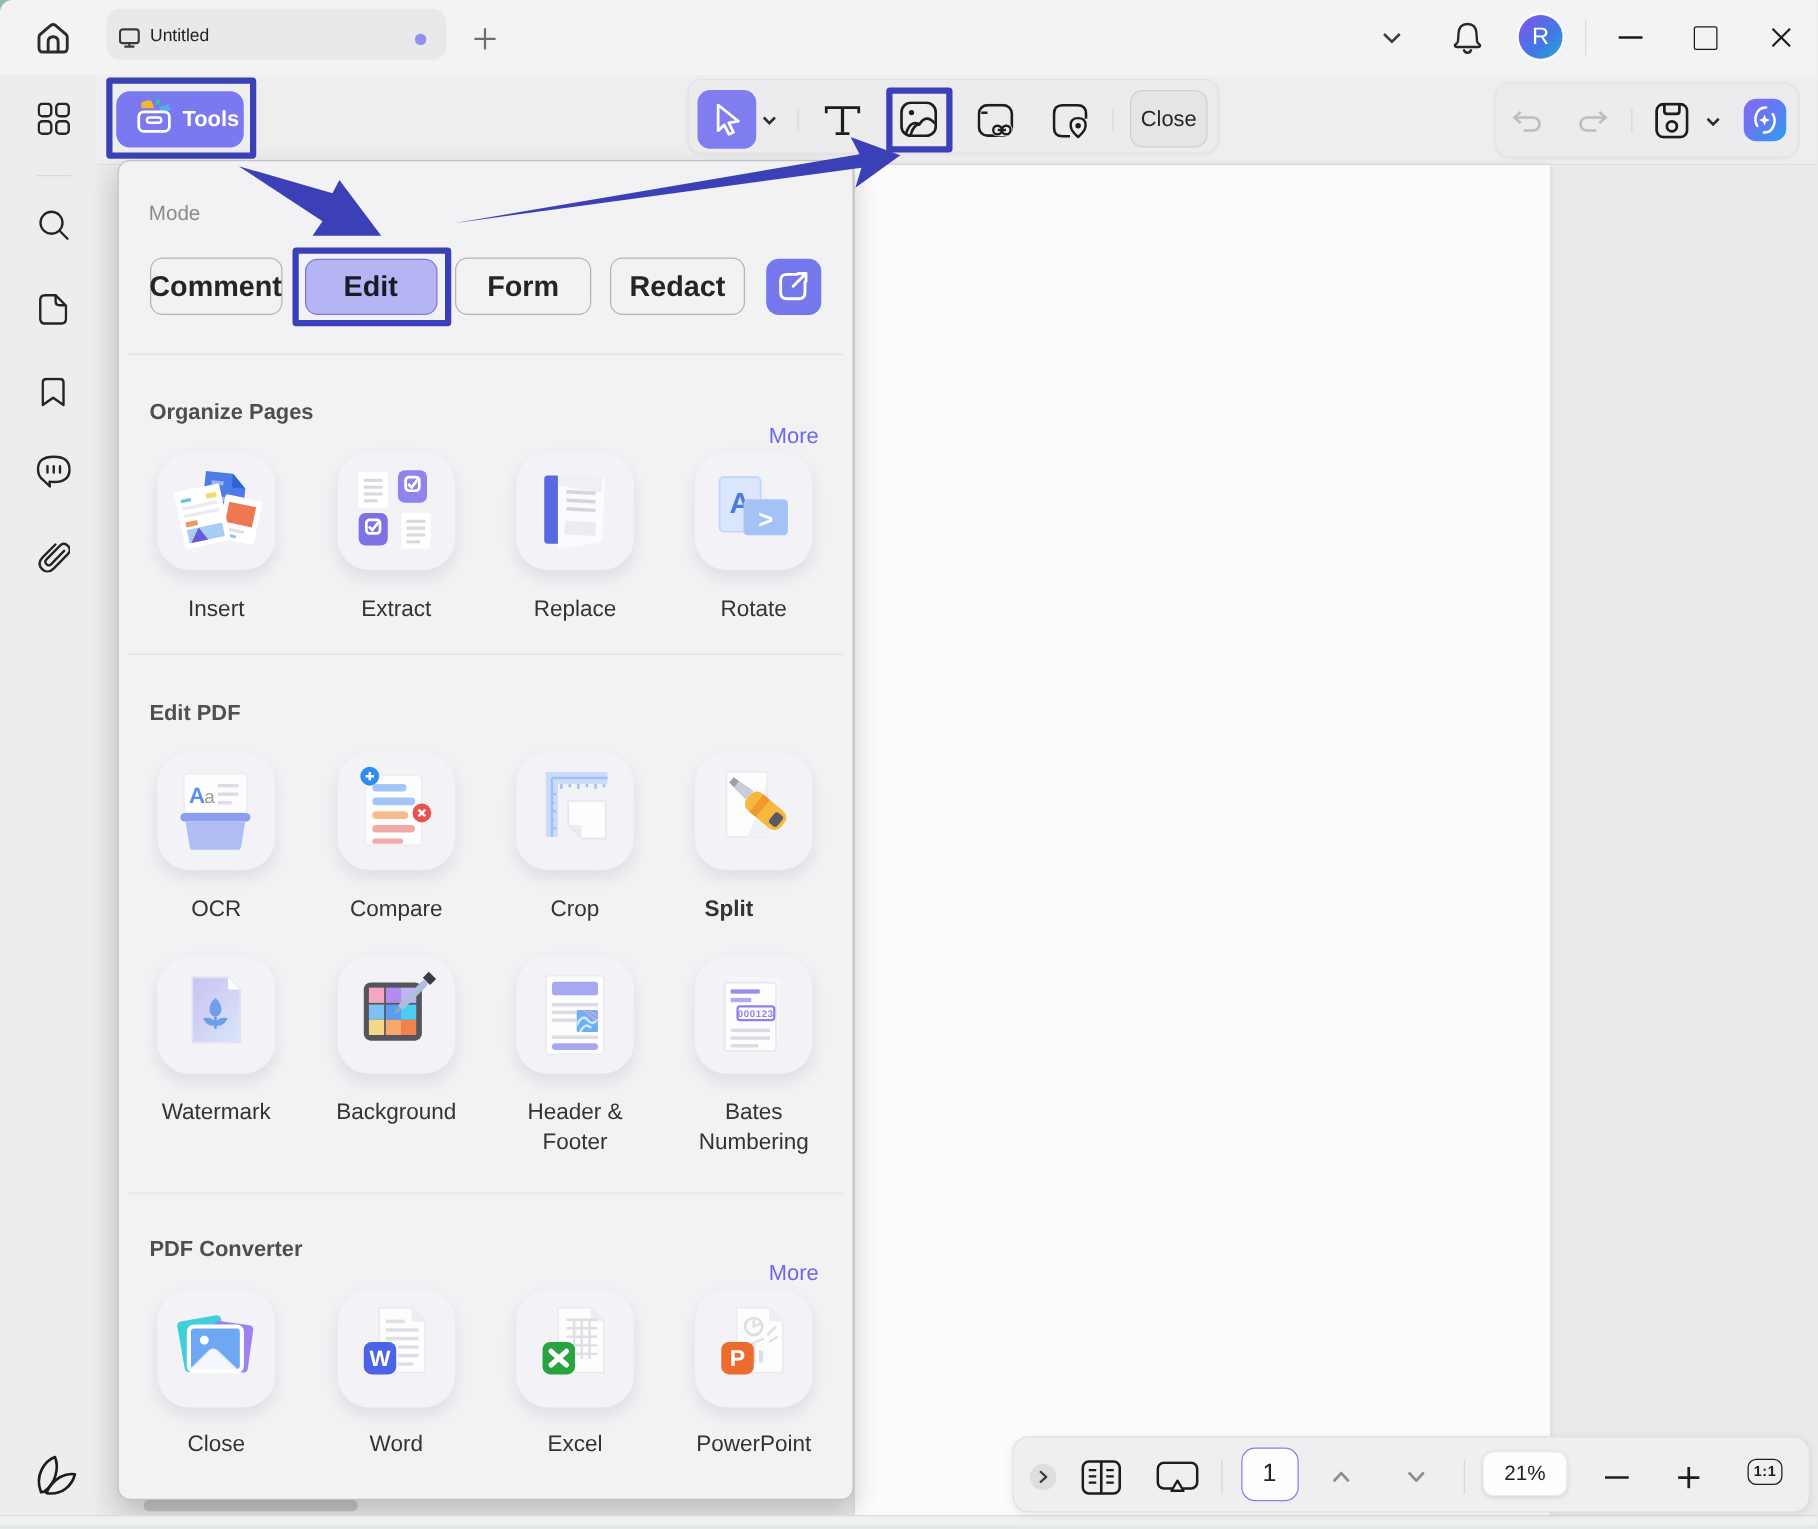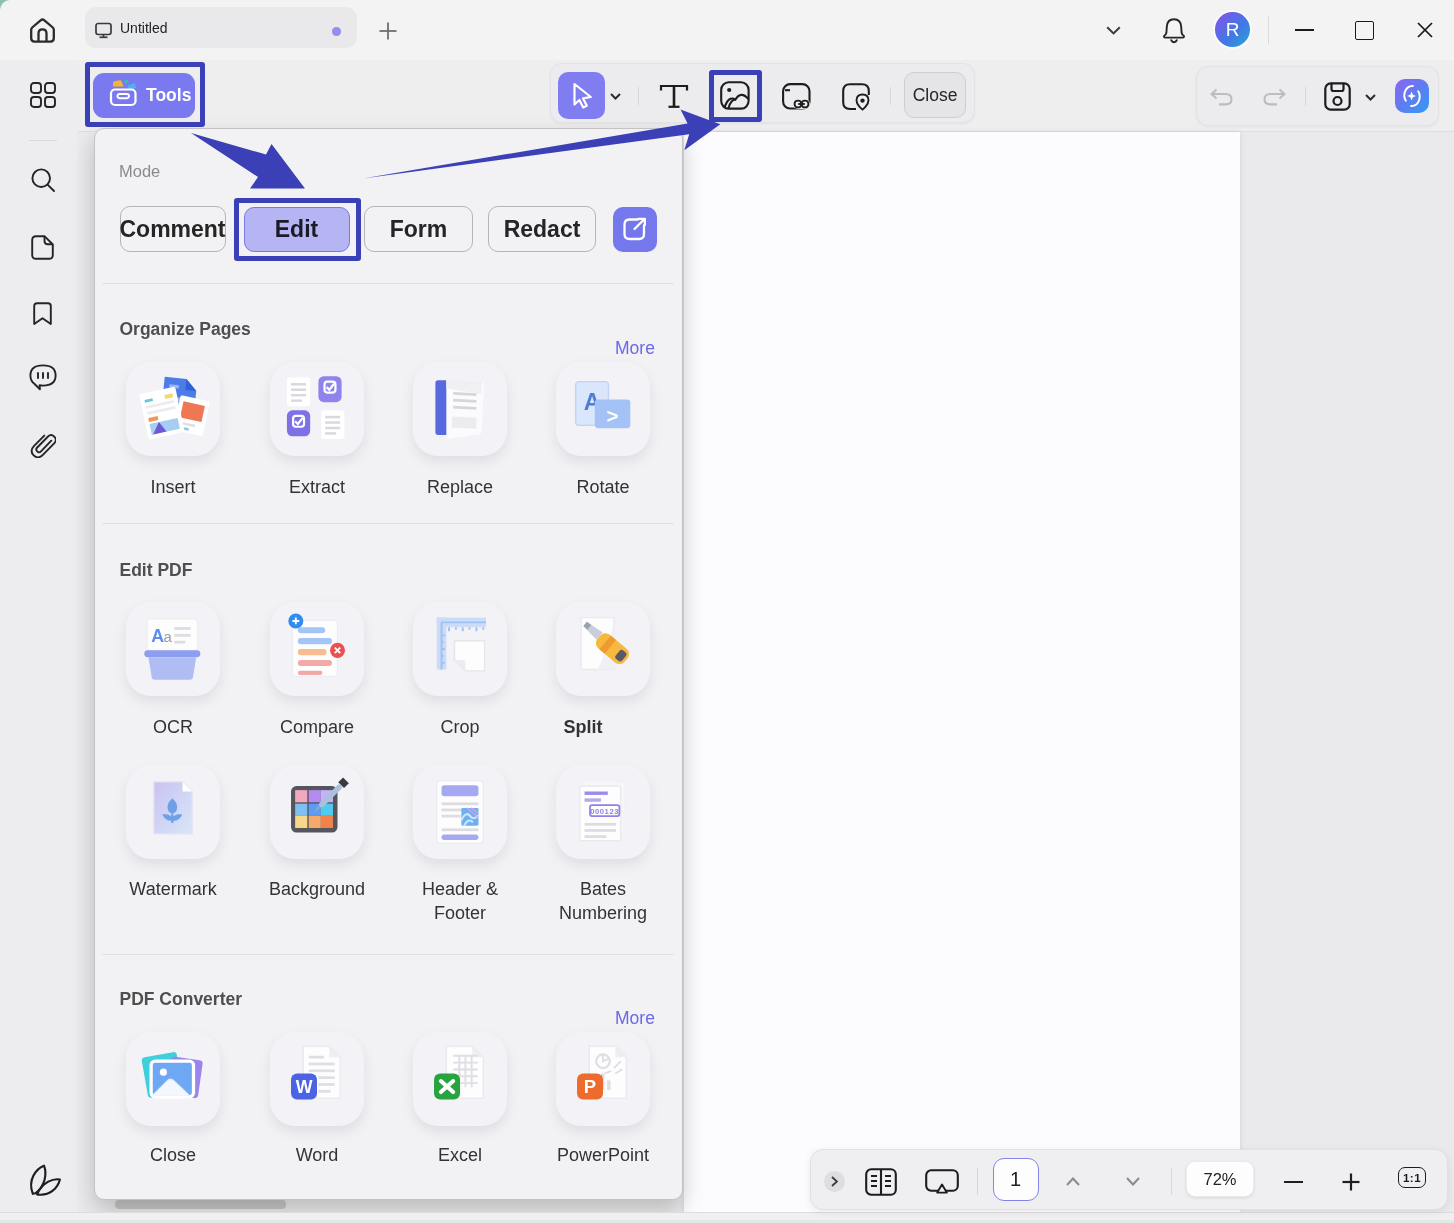--- a/index.html
+++ b/index.html
@@ -400,21 +400,21 @@
 </svg>
 <div class="ab sep" style="left:977px;top:1168px;height:27px;"></div>
 <div class="ab ctr" style="left:992.5px;top:1158px;width:46px;height:43px;border-radius:11px;background:#fdfdfe;border:1.5px solid #8286e8;box-sizing:border-box;font-size:20px;color:#222;">1</div>
 <svg class="ab" style="left:1066px;top:1177px" width="14" height="9" viewBox="0 0 14 9">
 <path d="M1 8 L7 1.5 L13 8" fill="none" stroke="#8c8c8c" stroke-width="2.1"></path>
 </svg>
 <svg class="ab" style="left:1126px;top:1177px" width="14" height="9" viewBox="0 0 14 9">
 <path d="M1 1 L7 7.5 L13 1" fill="none" stroke="#8c8c8c" stroke-width="2.1"></path>
 </svg>
 <div class="ab sep" style="left:1171px;top:1168px;height:27px;"></div>
-<div class="ab ctr" style="left:1186px;top:1161px;width:68px;height:36px;border-radius:9px;background:#fefdfe;box-shadow:0 1px 3px rgba(0,0,0,0.10);border:1px solid #eceaec;box-sizing:border-box;font-size:16.5px;color:#222;">72%</div>
+<div class="ab ctr" style="left:1186px;top:1161px;width:68px;height:36px;border-radius:9px;background:#fefdfe;box-shadow:0 1px 3px rgba(0,0,0,0.10);border:1px solid #eceaec;box-sizing:border-box;font-size:16.5px;color:#222;">21%</div>
 <div class="ab" style="left:1283.5px;top:1180.5px;width:19px;height:2.2px;background:#1f1f1f;"></div>
 <svg class="ab" style="left:1342px;top:1172.5px" width="18" height="18" viewBox="0 0 18 18">
 <line x1="9" y1="0.5" x2="9" y2="17.5" stroke="#1f1f1f" stroke-width="2.2"></line>
 <line x1="0.5" y1="9" x2="17.5" y2="9" stroke="#1f1f1f" stroke-width="2.2"></line>
 </svg>
 <div class="ab ctr" style="left:1398px;top:1167px;width:28px;height:21px;border-radius:7px;border:1.9px solid #1d1d1d;box-sizing:border-box;font-size:11.5px;font-weight:700;color:#1d1d1d;letter-spacing:0.5px;">1:1</div>
 <svg class="ab" style="left:30px;top:82px" width="26" height="26" viewBox="0 0 26 26">
 <rect x="1" y="1" width="10" height="10" rx="3" fill="none" stroke="#242424" stroke-width="1.9"></rect>
 <rect x="15" y="1" width="10" height="10" rx="3" fill="none" stroke="#242424" stroke-width="1.9"></rect>
 <rect x="1" y="15" width="10" height="10" rx="3" fill="none" stroke="#242424" stroke-width="1.9"></rect>

